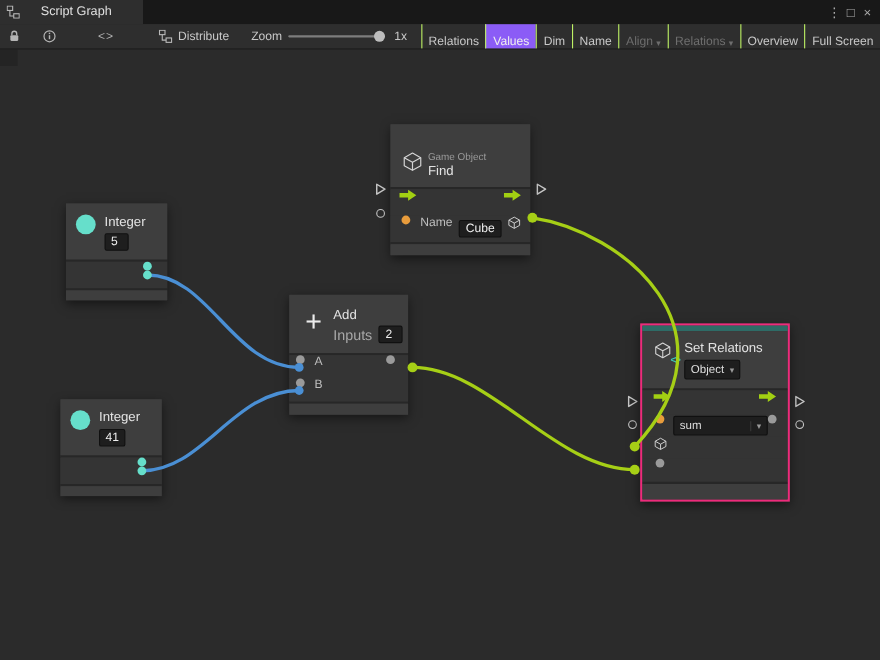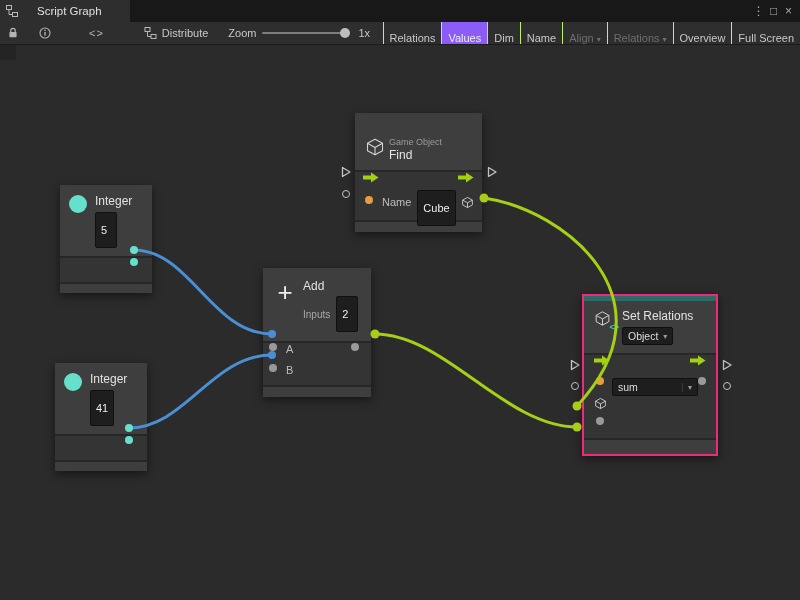--- a/index.html
+++ b/index.html
@@ -30,29 +30,29 @@
   .corner{position:absolute;left:0;top:44px;width:16px;height:16px;background:#242424;z-index:5}
 
   
   .node{position:absolute;background:#383838;box-shadow:0 3px 9px rgba(0,0,0,.5);z-index:10}
   .node.selected{border:2px solid #ee2a7b;box-sizing:border-box}
   .accent-strip{height:5px;background:#2e6b66}
   .n-head{background:#3e3e3e;display:flex;align-items:flex-start}
   .n-col{display:flex;flex-direction:column}
   .n-title{font-size:12px;color:#e2e2e2;line-height:13px}
   .n-cat{font-size:9px;color:#9a9a9a;line-height:10px}
-  .n-sub{font-size:10px;color:#a8a8a8}
+  .n-sub{font-size:13px;color:#a8a8a8}
   .n-sep{height:2px;background:#272727}
   .n-row{background:#343434;display:flex;}
   .n-foot{background:#3e3e3e}
   .inline-row{display:flex;align-items:center;gap:6px;margin-top:3px}
   .circle-icon{width:18px;height:18px;border-radius:50%;background:#66dfcb;flex:none}
   .plus-icon{width:24px;font-size:26px;line-height:24px;color:#ececec;text-align:center;flex:none}
   .value-box{display:inline-block;background:#1e1e1e;border:1px solid #101010;border-radius:2px;
-             padding:10px 5px;font-size:11px;color:#eee;line-height:14px;min-width:10px;margin-top:4px;align-self:flex-start}
+             padding:0 5px;font-size:11px;color:#eee;line-height:14px;min-width:10px;margin-top:4px;align-self:flex-start}
   .value-box.inrow{margin-top:0;align-self:center}
   .drop{background:#1e1e1e;border:1px solid #101010;border-radius:2px;display:flex;align-items:center;
         font-size:10.5px;color:#ddd;height:16px;padding:0 5px;gap:5px;align-self:flex-start}
   .drop-arrow{font-size:8px;color:#999}
   .dot{width:8px;height:8px;border-radius:50%;flex:none}
   .dot.gray{background:#9a9a9a}
   .dot.teal{background:#66dfcb}
   .dot.orange{background:#e89c3c}
   .port-label{margin-left:9px;font-size:11px;color:#bdbdbd}
   .sv-icon{position:relative;width:20px;height:20px;display:inline-block;flex:none}

